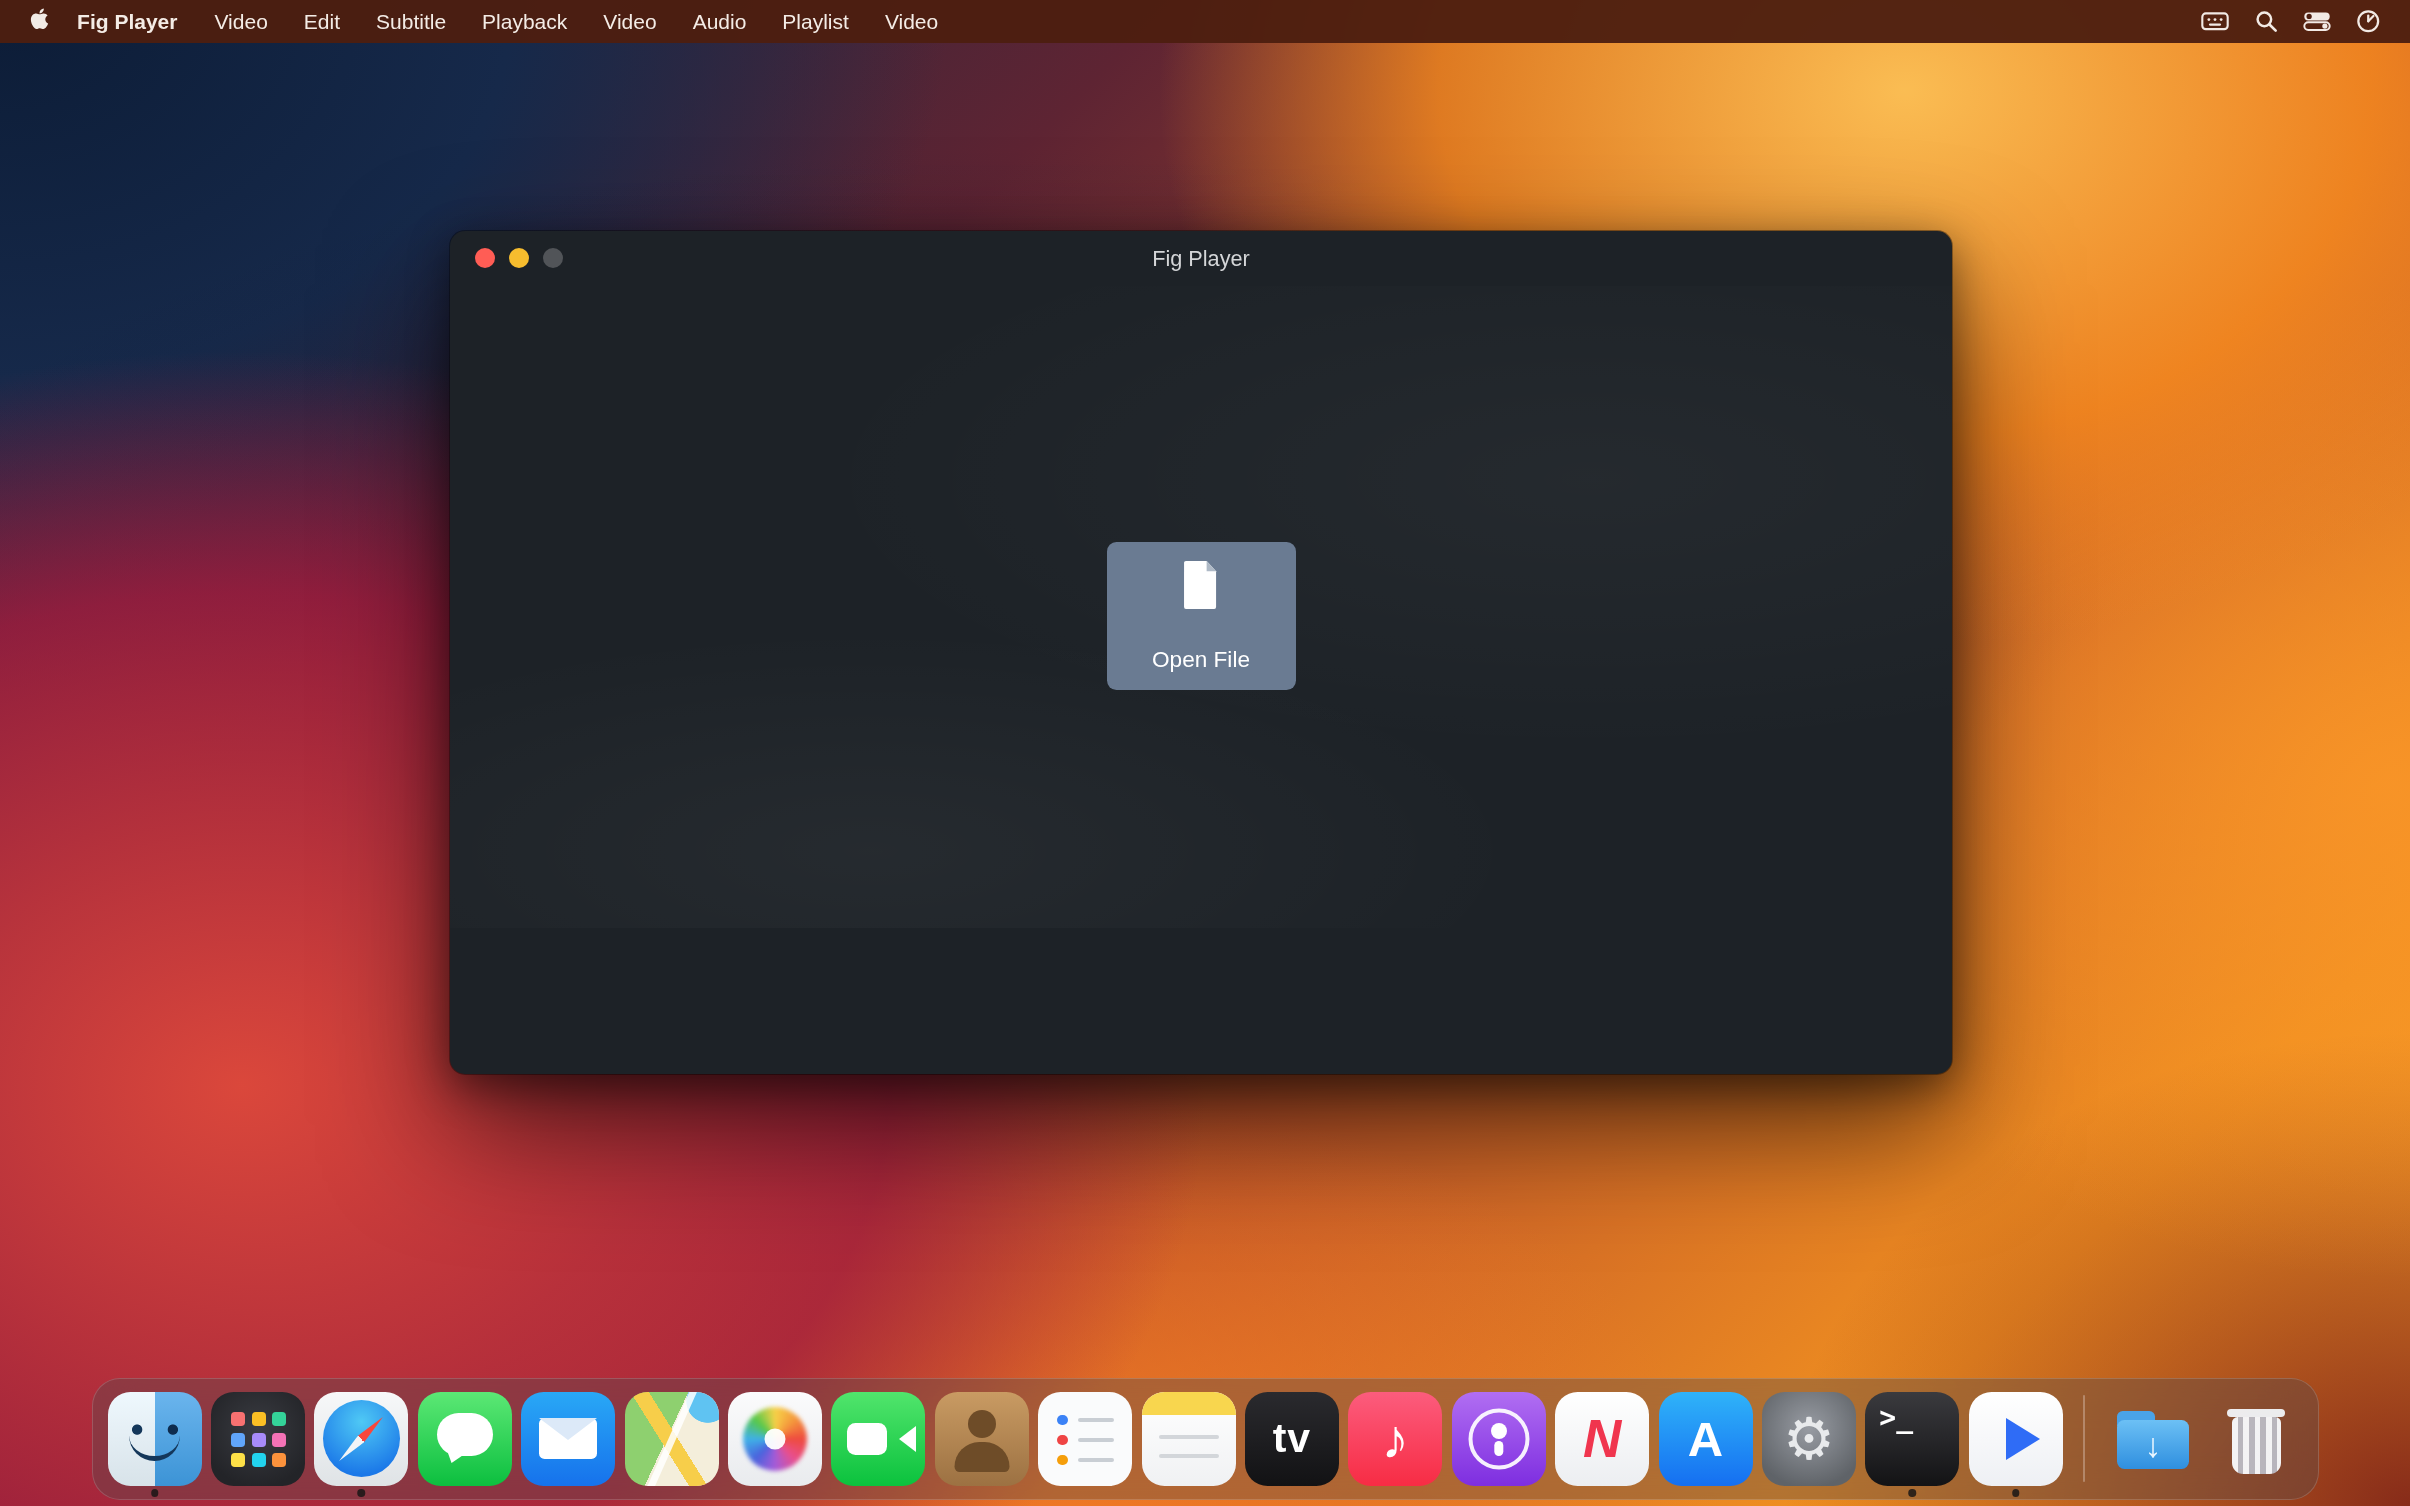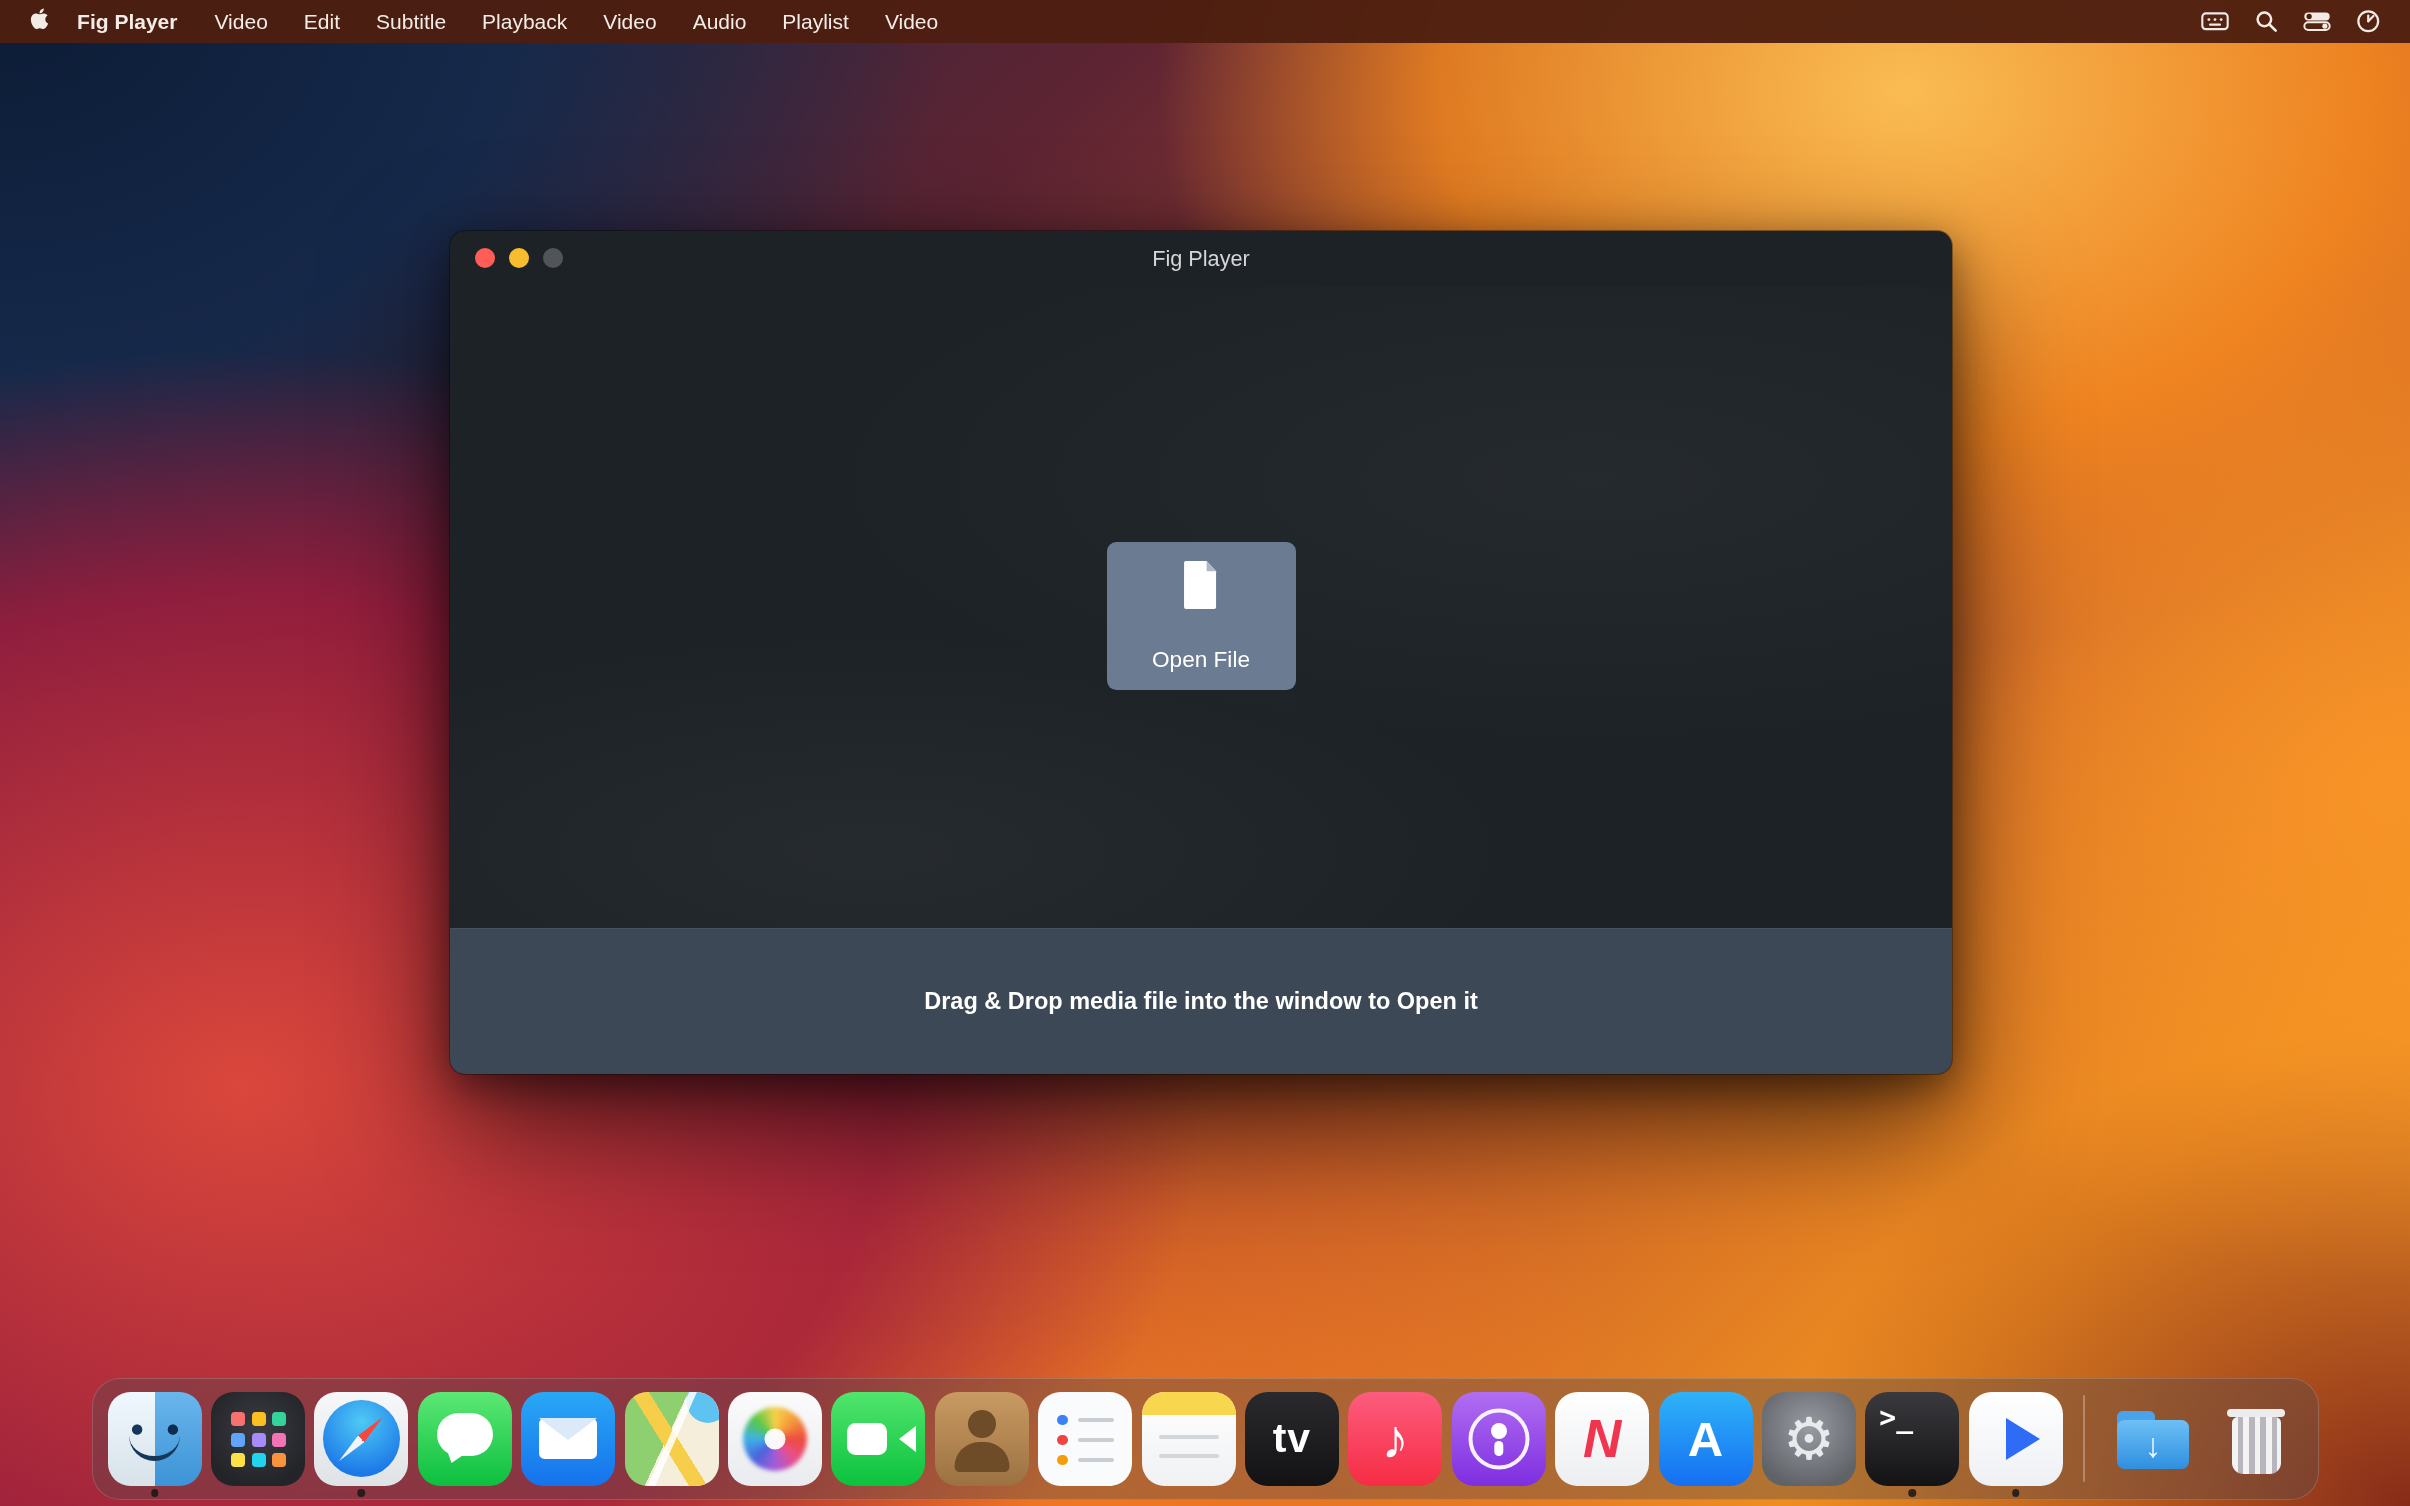--- a/index.html
+++ b/index.html
@@ -262,23 +262,20 @@
       <span>
         <svg width="40" height="49" viewBox="0 0 42 52">
             <path fill="#ffffff" d="M5 1 h22 l10 11 v38 a2 2 0 0 1 -2 2 h-30 a2 2 0 0 1 -2 -2 v-47 a2 2 0 0 1 2 -2 z"></path>
             <path fill="#aeb9c6" d="M27 1 l10 11 h-10 z"></path>
           </svg>
       </span>
       <span>Open File</span>
     </button>
   </div>
 
-  <div class="win-footer">
-    <span>Drag &amp; Drop media file into the window to Open it</span>
-  </div>
 </div>
 
 <div class="dock-wrap">
   <div class="dock">
 
     <div class="dock-item" title="finder">
       <div class="di di-finder">
           <span class="g"></span>
         </div>
       <i class="run-dot"></i>

